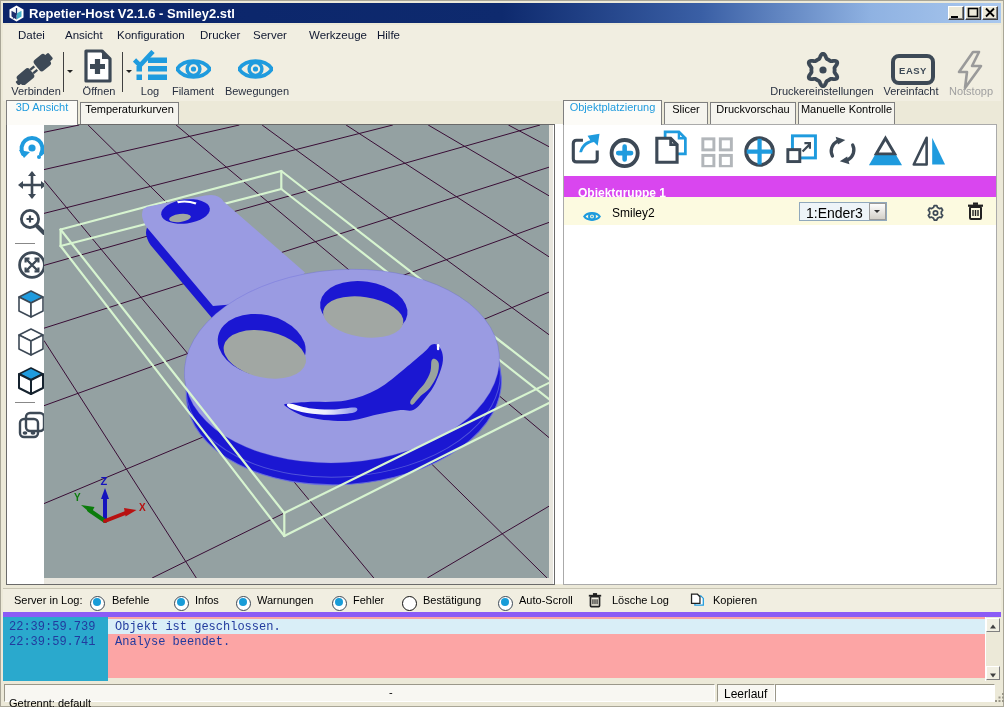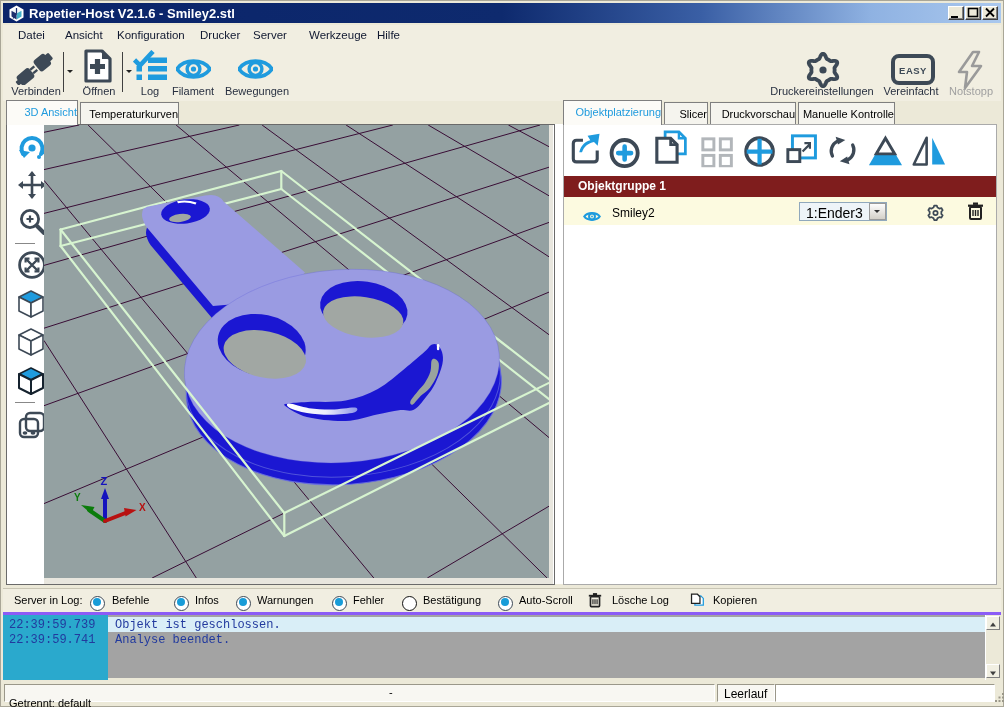--- a/index.html
+++ b/index.html
@@ -5,21 +5,21 @@
 html,body { width:1004px; height:707px; }
 body { font-family:"Liberation Sans", sans-serif; background:#ece9d8; overflow:hidden; position:relative; }
 .abs { position:absolute; }
 .win { position:absolute; left:0; top:0; width:1004px; height:707px; background:#ece9d8; border:1px solid #a9a697; }
 .titlebar { position:absolute; left:3px; top:3px; width:998px; height:20px; background:linear-gradient(to right,#0a246a 0%,#0e2a6e 50%,#3a5fa5 70%,#8fb2e2 87%,#aac8ee 100%); color:#fff; font-weight:bold; font-size:13px; }
 .tbtn { position:absolute; top:3px; width:16px; height:14px; background:#ece9d8; border:1px solid; border-color:#fff #404040 #404040 #fff; box-shadow:inset -1px -1px 0 #808080; }
 .menubar { position:absolute; left:3px; top:25px; width:998px; height:21px; background:#f1eee1; font-size:11.5px; color:#101830; }
 .menubar span { position:absolute; top:4px;text-align:center; }
 .toolbar { position:absolute; left:3px; top:46px; width:998px; height:55px; background:#f1eee1; }
 .tlab { position:absolute; font-size:11px; color:#283040; top:39px; text-align:center; }
-.tab { position:absolute; font-size:11px; border:1px solid #7f7f7f; border-bottom:none; background:#f5f4ee; text-align:right; padding-top:5px; height:23px; color:#000; }
+.tab { position:absolute; font-size:11px; border:1px solid #7f7f7f; border-bottom:none; background:#f5f4ee; text-align:center; height:23px; color:#000; }
 .tab.active { background:#fcfbf7; color:#1f9bde; height:25px; z-index:3; }
 .radio { position:absolute; width:15px; height:15px; border:1.8px solid #3d4956; border-radius:50%; background:#fff; }
 .radio.on::after { content:""; position:absolute; left:1.6px; top:1.6px; width:8.2px; height:8.2px; border-radius:50%; background:#189cd8; }
 .radio.off { border-color:#111; }
 .sunk { position:absolute; border:1px solid; border-color:#9a9789 #fff #fff #9a9789; font-size:12px; color:#000; }
 .mono { font-family:"Liberation Mono", monospace; }
 </style></head>
 <body>
 <div class="win"></div>
 <div class="titlebar">
@@ -299,21 +299,21 @@
       </svg></div>
     <div class="abs" style="left:304px;top:10px;transform:scale(0.92);transform-origin:0 0"><svg width="38" height="35" viewBox="0 0 38 35">
 <path d="M19 2 L37 33 H1 Z" fill="#1f9bde"></path>
 <path d="M19 3.5 L29 20.5 H9 Z" fill="#fff" stroke="#3d4956" stroke-width="3.2"></path>
       </svg></div>
     <div class="abs" style="left:347px;top:10px;transform:scale(0.92);transform-origin:0 0"><svg width="40" height="35" viewBox="0 0 40 35">
 <path d="M17 3 L17 32 H3 Z" fill="none" stroke="#3d4956" stroke-width="2.8" stroke-linejoin="round"></path>
 <path d="M23 3 L23 32 H37 Z" fill="#1f9bde"></path>
       </svg></div>
   </div>
-<div class="abs" style="left:564px;top:176px;width:432px;height:27px;background:#7f1d1d;color:#fff;font-weight:bold;font-size:12px;padding:3px 0 0 14px">Objektgruppe 1</div>
+<div class="abs" style="left:564px;top:176px;width:432px;height:27px;background:#d946ef;color:#fff;font-weight:bold;font-size:12px;padding:10px 0 0 14px">Objektgruppe 1</div>
 <div class="abs" style="left:564px;top:197px;width:432px;height:28px;background:#fcfae0">
 <div class="abs" style="left:19px;top:10.5px"><svg width="18" height="11" viewBox="0 0 46 30">
 <path d="M2 15 C10 3 36 3 44 15 C36 27 10 27 2 15 Z" fill="none" stroke="#1f9bde" stroke-width="6"></path>
 <circle cx="23" cy="15" r="8" fill="none" stroke="#1f9bde" stroke-width="5.5"></circle>
 <circle cx="23" cy="15" r="2.5" fill="#1f9bde"></circle>
       </svg></div>
 <div class="abs" style="left:48px;top:9px;font-size:12px;color:#000">Smiley2</div>
 <div class="abs" style="left:235px;top:5px;width:88px;height:19px;background:#eef4f8;border:1px solid #90a8bc"></div>
 <div class="abs" style="left:242px;top:8px;font-size:14px">1:Ender3</div>
 <div class="abs" style="left:305px;top:6px;width:17px;height:17px;background:linear-gradient(#fdfdfd,#d4d0c8);border:1px solid #9a9a9a"></div>
@@ -351,21 +351,21 @@
         <rect x="6" y="0.5" width="5" height="2.4" fill="#222"></rect>
 <path d="M6 8 v6 M8.5 8 v6 M11 8 v6" stroke="#222" stroke-width="1.4"></path>
       </svg></div>
     <div class="abs" style="left:609px;top:5px;color:#000">Lösche Log</div>
     <div class="abs" style="left:686px;top:3px"><svg width="16" height="17" viewBox="0 0 38 34">
 <path d="M14 6 h14 l6 6 v16 h-20 z" fill="#fff" stroke="#1f9bde" stroke-width="3"></path>
 <path d="M6 2 h14 l6 6 v16 h-20 z" fill="#fff" stroke="#222" stroke-width="3"></path>
       </svg></div>
     <div class="abs" style="left:710px;top:5px;color:#000">Kopieren</div>
   </div>
-<div class="abs" style="left:3px;top:612px;width:998px;height:66px;background:#a3a3a3;border-top:3px solid #8b5cf6">
+<div class="abs" style="left:3px;top:612px;width:998px;height:66px;background:#fca5a5;border-top:5px solid #8b5cf6">
 <div class="abs" style="left:0;top:0;width:105px;height:65px;background:#2aa9cd"></div>
 <div class="abs" style="left:105px;top:2px;width:878px;height:15px;background:#d9eef7"></div>
 <div class="abs mono" style="left:6px;top:3px;font-size:12px;color:#223a9e">22:39:59.739</div>
 <div class="abs mono" style="left:6px;top:18px;font-size:12px;color:#223a9e">22:39:59.741</div>
 <div class="abs mono" style="left:112px;top:3px;font-size:12px;color:#223a9e">Objekt ist geschlossen.</div>
 <div class="abs mono" style="left:112px;top:18px;font-size:12px;color:#223a9e">Analyse beendet.</div>
 <div class="abs" style="left:982px;top:0;width:16px;height:65px;background:#ece9d8;border-left:1px solid #fff"></div>
 <div class="abs" style="left:983px;top:1px;width:14px;height:14px;background:#f1efe2;border:1px solid;border-color:#fff #808080 #808080 #fff"><svg width="12" height="12">
         <path d="M6 3.5 L9 7.5 H3 Z" fill="#404040"></path>
       </svg></div>

